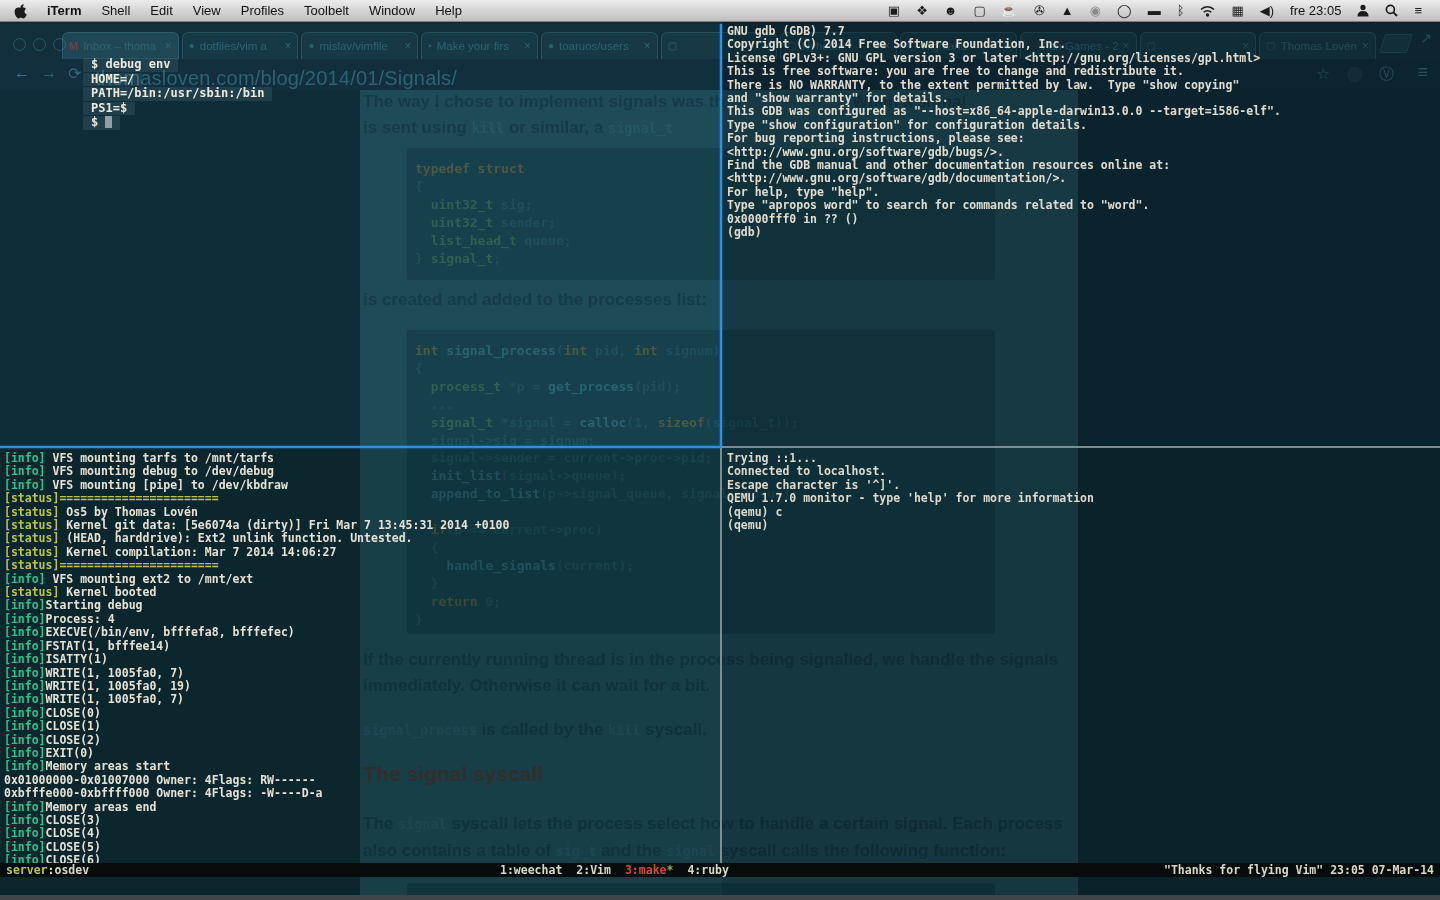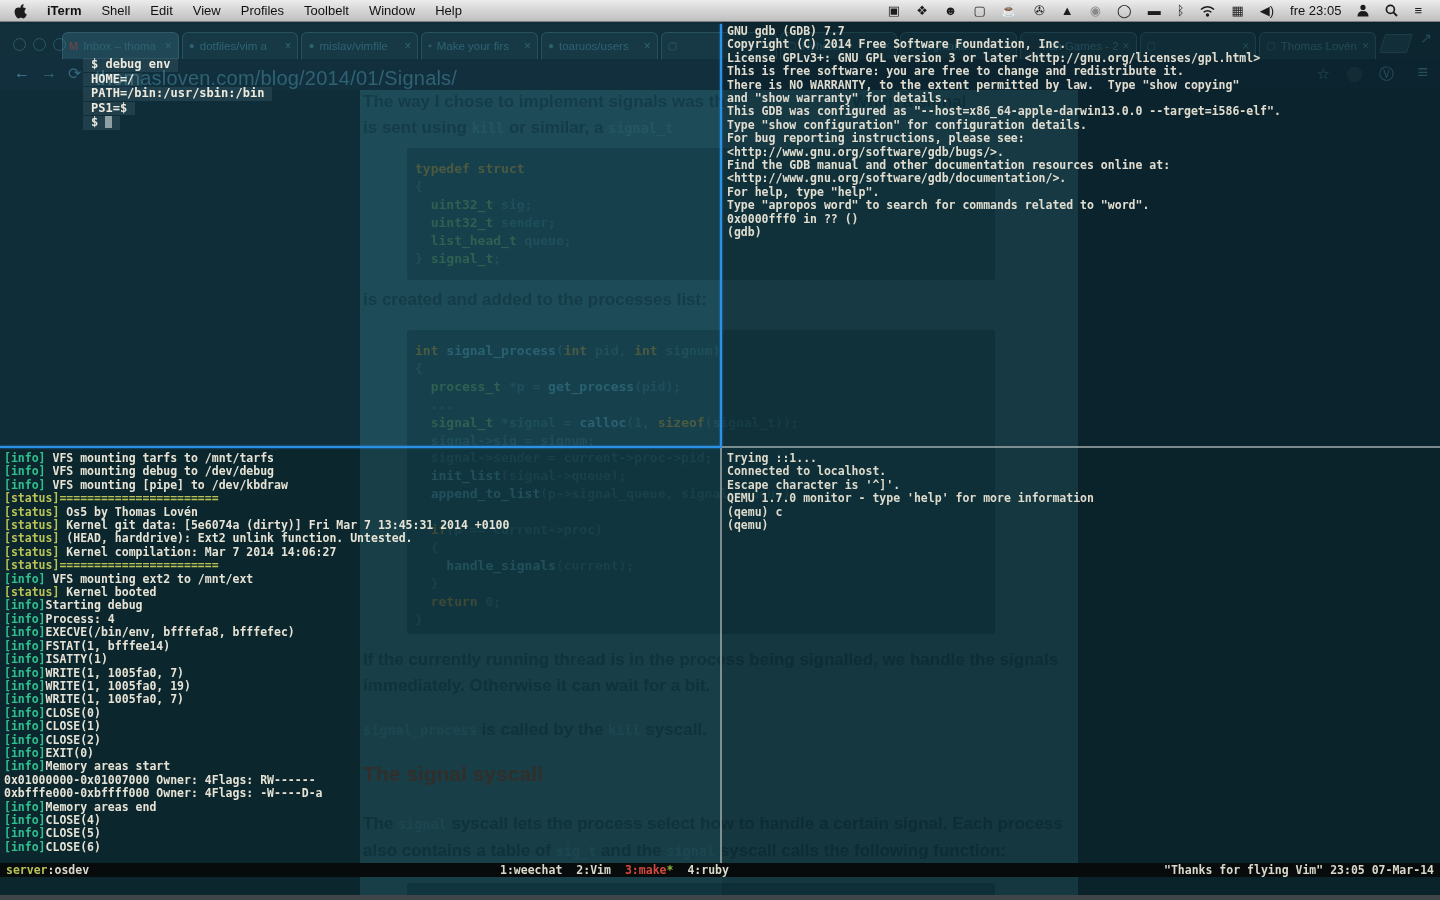--- a/index.html
+++ b/index.html
@@ -317,20 +317,21 @@
         <div class="tline"><span class="tag-info">[info]</span><span>WRITE(1, 1005fa0, 19)</span></div>
         <div class="tline"><span class="tag-info">[info]</span><span>WRITE(1, 1005fa0, 7)</span></div>
         <div class="tline"><span class="tag-info">[info]</span><span>CLOSE(0)</span></div>
         <div class="tline"><span class="tag-info">[info]</span><span>CLOSE(1)</span></div>
         <div class="tline"><span class="tag-info">[info]</span><span>CLOSE(2)</span></div>
         <div class="tline"><span class="tag-info">[info]</span><span>EXIT(0)</span></div>
         <div class="tline"><span class="tag-info">[info]</span><span>Memory areas start</span></div>
         <div class="tline"><span>0x01000000-0x01007000 Owner: 4Flags: RW------</span></div>
         <div class="tline"><span>0xbfffe000-0xbffff000 Owner: 4Flags: -W----D-a</span></div>
         <div class="tline"><span class="tag-info">[info]</span><span>Memory areas end</span></div>
+        <div class="tline"><span class="tag-info">[info]</span><span>CLOSE(3)</span></div>
         <div class="tline"><span class="tag-info">[info]</span><span>CLOSE(4)</span></div>
         <div class="tline"><span class="tag-info">[info]</span><span>CLOSE(5)</span></div>
         <div class="tline"><span class="tag-info">[info]</span><span>CLOSE(6)</span></div>
       </div>
     <div class="term-text br" id="qemu">
         <div class="tline">Trying ::1...</div>
         <div class="tline">Connected to localhost.</div>
         <div class="tline">Escape character is '^]'.</div>
         <div class="tline">QEMU 1.7.0 monitor - type 'help' for more information</div>
         <div class="tline">(qemu) c</div>

